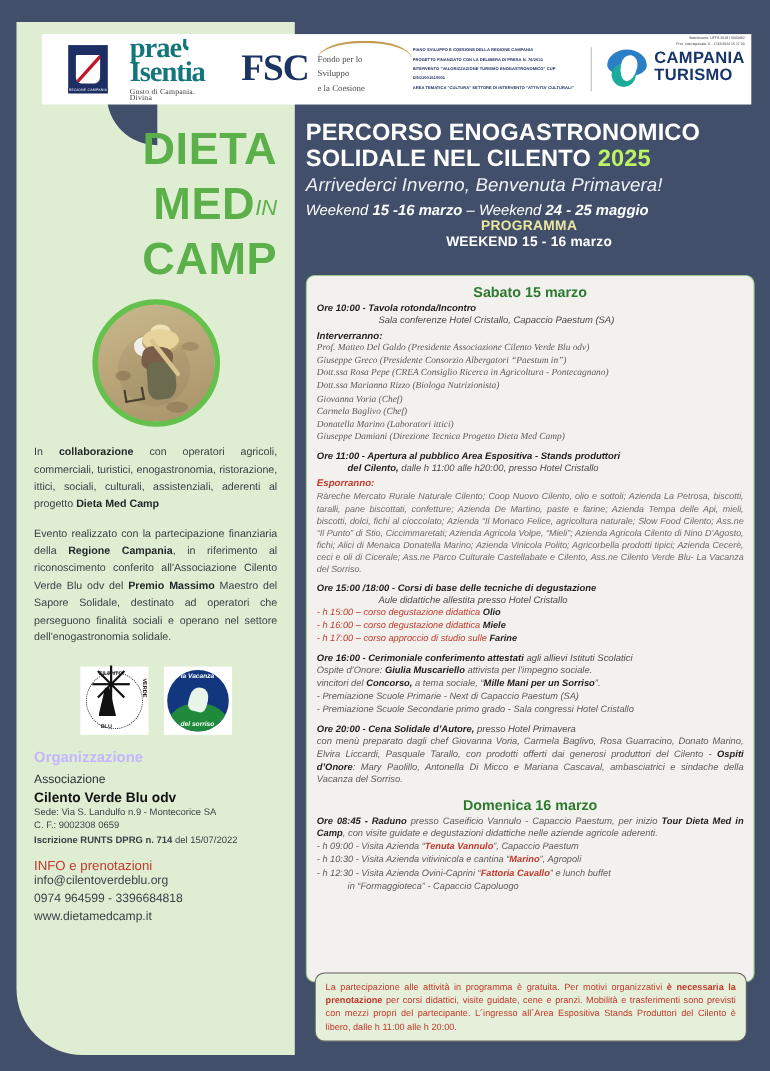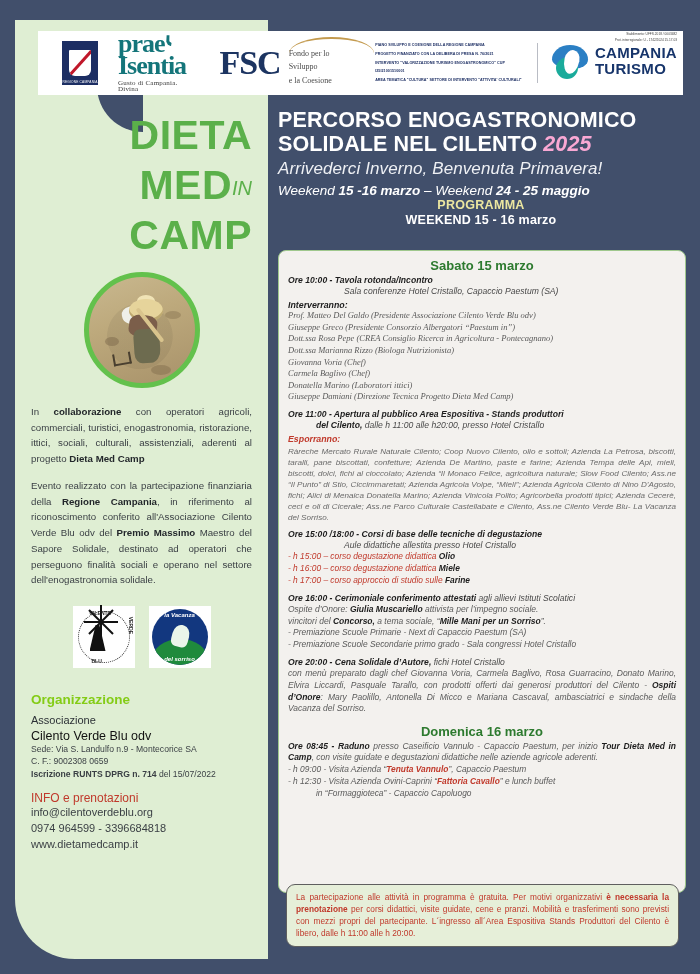--- a/index.html
+++ b/index.html
@@ -251,46 +251,46 @@
     transform: rotate(14deg);
   }
   .vac-t1, .vac-t2 {
     position:absolute; left:0; right:0; text-align:center;
     font-size:6px; font-weight:bold; font-style:italic; color:#fff;
   }
   .vac-t1 { top:3px; }
   .vac-t2 { bottom:3px; }
 
   .org-title {
-    color: #84cc16; font-weight: bold; font-size: 13.5px;
-    margin-top: 24px;
+    color: #c4b5fd; font-weight: bold; font-size: 13.5px;
+    margin-top: 13px;
   }
   .org-assoc { color:#2c3136; font-size: 11px; margin-top: 7px; }
   .org-name { color:#111; font-size: 14px; font-weight: bold; margin-top: 1px; }
-  .org-name span { font-weight: normal; font-size: 12.5px; }
+  .org-name span { font-weight: bold; font-size: 12.5px; }
   .org-line { color:#3a3f44; font-size: 8.6px; line-height: 1.45; }
   .org-line.bold-part b { font-weight: bold; }
   .info-title { color:#c0392b; font-weight:normal; font-size: 12px; margin-top: 11px; }
   .info-line { color:#3a3f44; font-size: 11px; line-height: 1.42; }
 
   
   .right-col {
     position: absolute;
     left: 278px; top: 108px;
     width: 406px;
   }
   .title-1 {
     color: #ffffff; font-weight: bold; font-size: 21.5px;
     letter-spacing: .1px; line-height: 1.12;
   }
   .title-2 {
     color: #ffffff; font-weight: bold; font-size: 21.5px;
     letter-spacing: .1px; line-height: 1.12;
   }
-  .title-2 .year { color: #f9a8d4; font-style: italic; }
+  .title-2 .year { color: #bef264; }
   .title-3 {
     color: #eef0f4; font-style: italic; font-size: 17px;
     margin-top: 3px; letter-spacing: .1px;
   }
   .title-4 {
     color: #ffffff; font-style: italic; font-size: 13.5px; margin-top: 4px;
   }
   .title-4 b { font-weight: bold; }
   .prog-head {
     text-align: center; color: #ece7a0; font-weight: bold;
@@ -530,29 +530,30 @@
 
     <div class="ev blk">
       <div><span class="lead">Ore 16:00 - Cerimoniale conferimento attestati</span><span class="ital"> agli allievi Istituti Scolatici</span></div>
       <div class="para"><span>Ospite d’Onore: </span><b>Giulia Muscariello</b><span> attivista per l’impegno sociale.</span></div>
       <div class="para"><span>vincitori del </span><b>Concorso,</b><span> a tema sociale, “</span><b>Mille Mani per un Sorriso</b><span>”.</span></div>
       <div class="sub-item">- Premiazione Scuole Primarie - Next di Capaccio Paestum (SA)</div>
       <div class="sub-item">- Premiazione Scuole Secondarie primo grado - Sala congressi Hotel Cristallo</div>
     </div>
 
     <div class="ev blk">
-      <div><span class="lead">Ore 20:00 - Cena Solidale d’Autore,</span><span class="ital"> fichi Hotel Cristallo</span></div>
+      <div><span class="lead">Ore 20:00 - Cena Solidale d’Autore,</span><span class="ital"> presso Hotel Primavera</span></div>
       <div class="para"><span>con menù preparato dagli chef Giovanna Voria, Carmela Baglivo, Rosa Guarracino, Donato Marino, Elvira Liccardi, Pasquale Tarallo, con prodotti offerti dai generosi produttori del Cilento - </span><b>Ospiti d’Onore</b><span>: Mary Paolillo, Antonella Di Micco e Mariana Cascaval, ambasciatrici e sindache della Vacanza del Sorriso.</span></div>
     </div>
 
     <div class="day-head" style="margin-top:9px;">Domenica 16 marzo</div>
 
     <div class="ev">
       <div class="para"><span class="lead">Ore 08:45 - Raduno</span><span> presso Caseificio Vannulo - Capaccio Paestum, per inizio </span><b>Tour Dieta Med in Camp</b><span>, con visite guidate e degustazioni didattiche nelle aziende agricole aderenti.</span></div>
       <div class="sub-item"><span>- h 09:00 - Visita Azienda “</span><b>Tenuta Vannulo</b><span>”, Capaccio Paestum</span></div>
+      <div class="sub-item"><span>- h 10:30 - Visita Azienda vitivinicola e cantina “</span><b>Marino</b><span>”, Agropoli</span></div>
       <div class="sub-item"><span>- h 12:30 - Visita Azienda Ovini-Caprini “</span><b>Fattoria Cavallo</b><span>” e lunch buffet</span></div>
       <div class="sub-item indent-2">in “Formaggioteca” - Capaccio Capoluogo</div>
     </div>
   </div>
 
   <div class="note-box">
     <div class="note-text"><span>La partecipazione alle attività in programma è gratuita. Per motivi organizzativi </span><b>è necessaria la prenotazione</b><span> per corsi didattici, visite guidate, cene e pranzi. Mobilità e trasferimenti sono previsti con mezzi propri del partecipante. L´ingresso all´Area Espositiva Stands Produttori del Cilento è libero, dalle h 11:00 alle h 20:00.</span></div>
   </div>
 
 </div>

